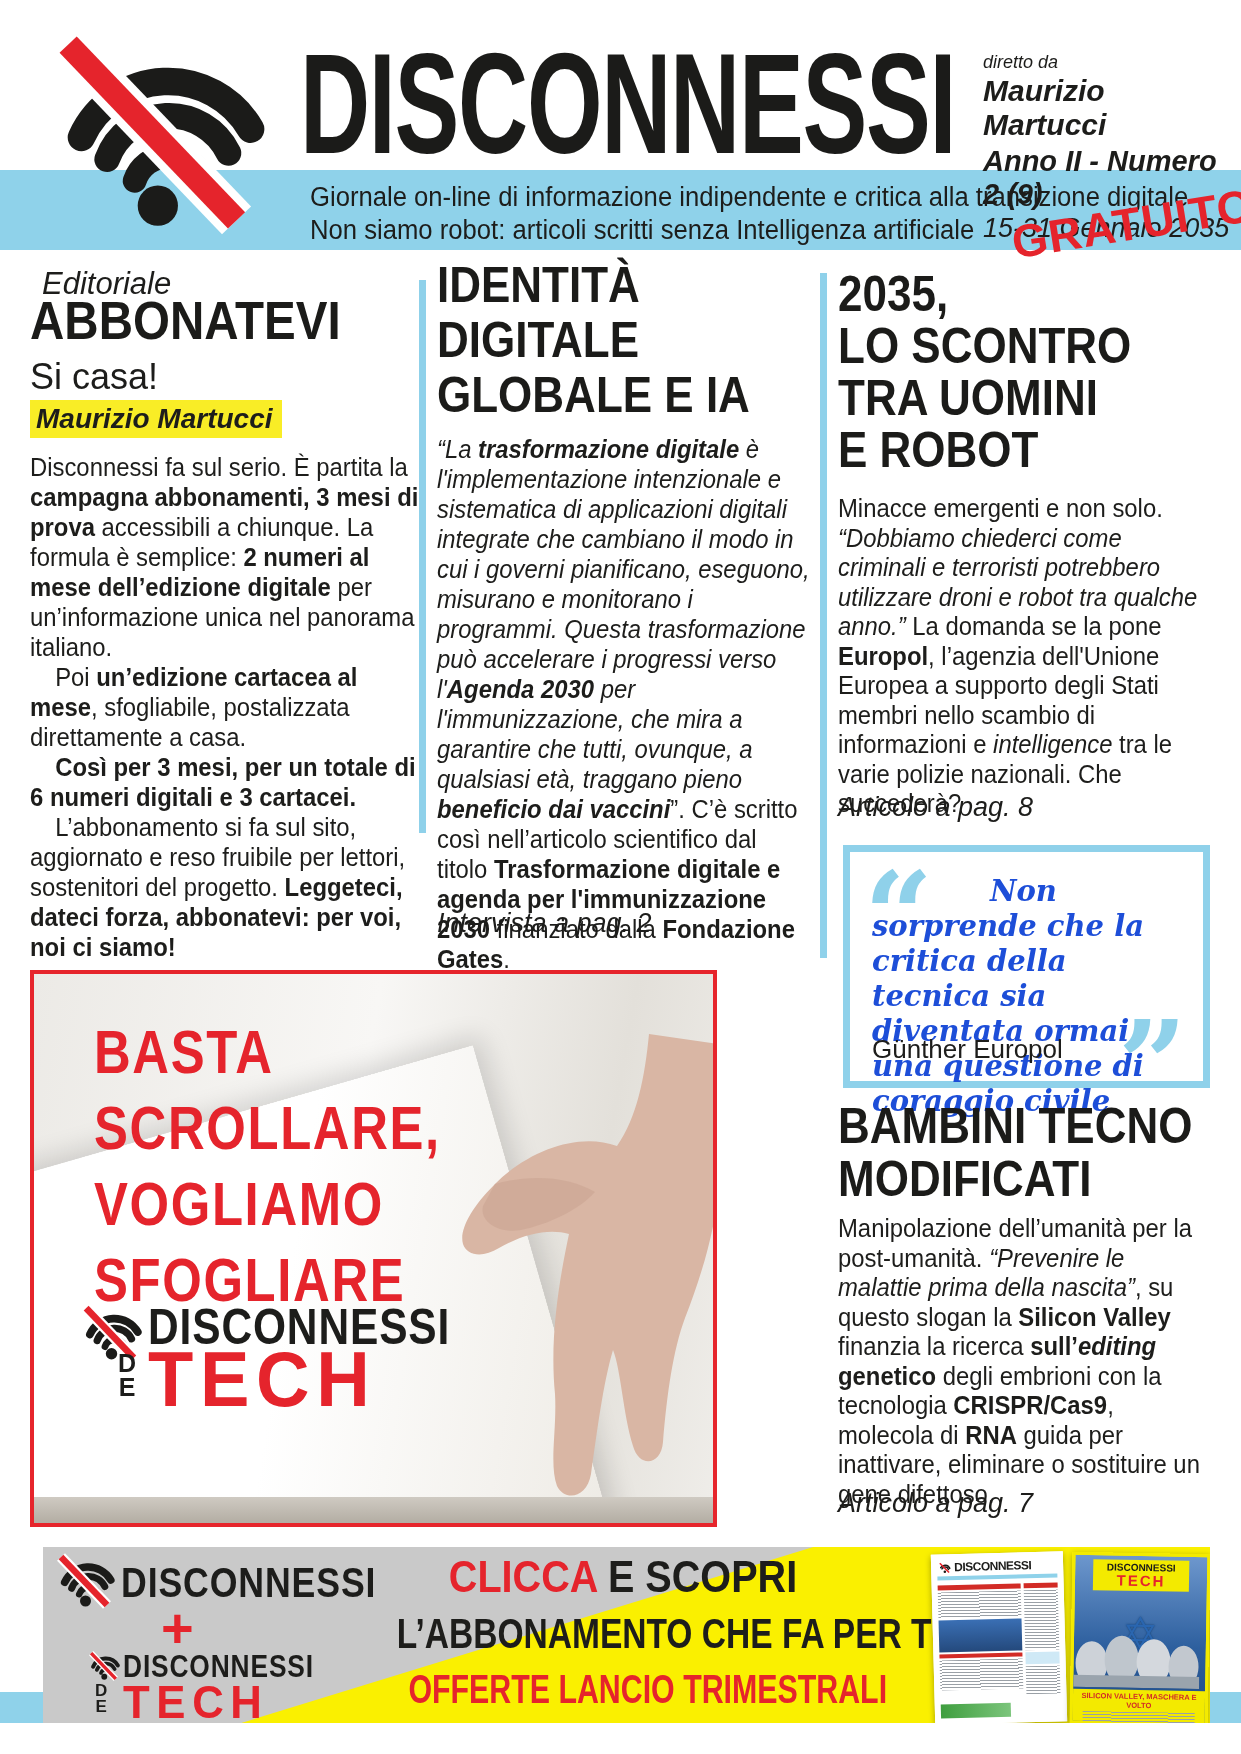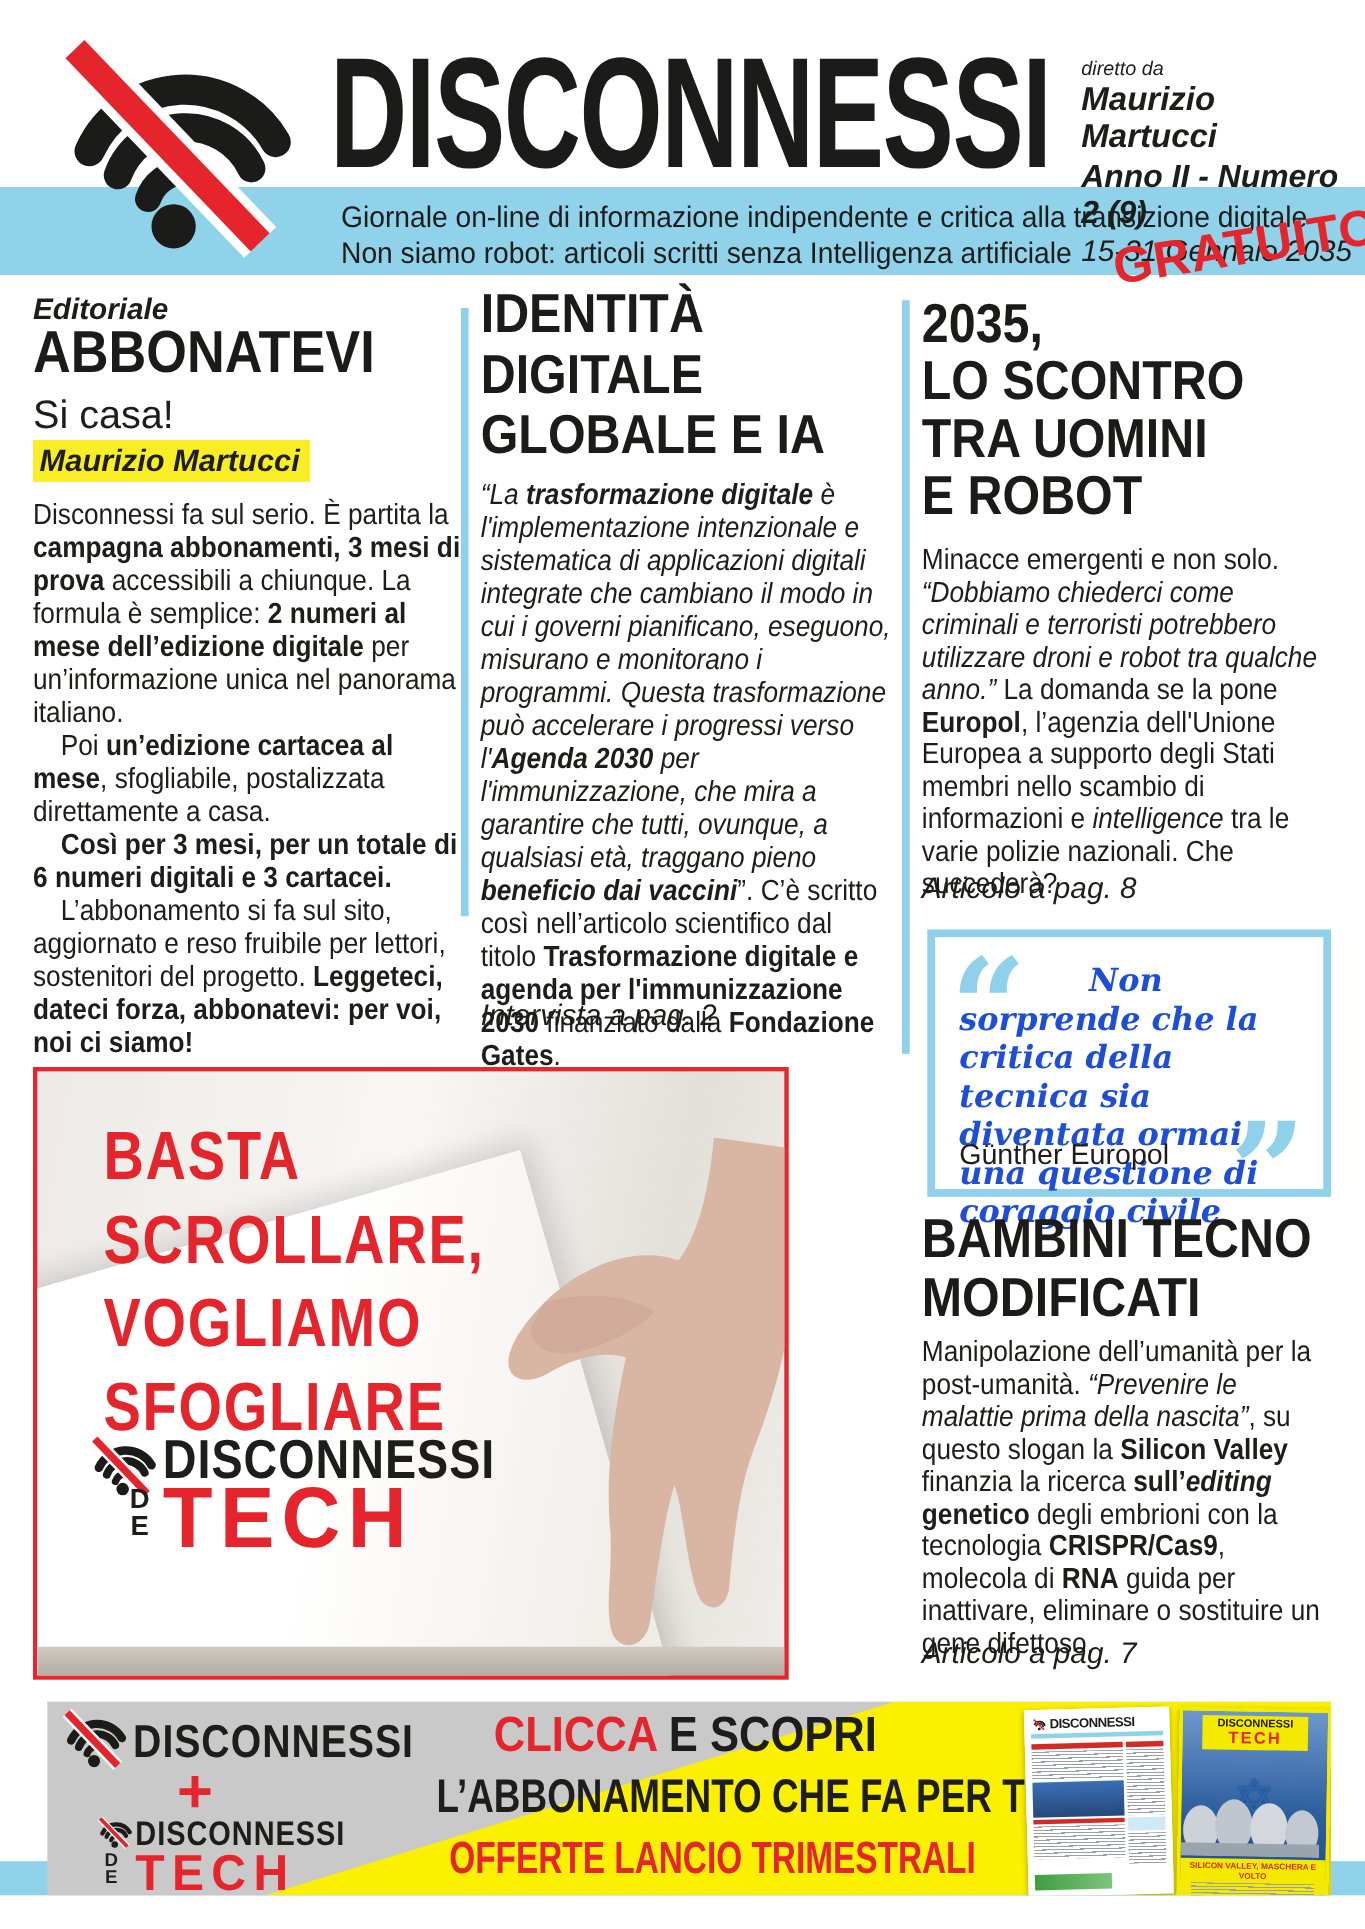--- a/index.html
+++ b/index.html
@@ -15,21 +15,21 @@
   .meta .m1{font-style:italic;font-size:18px;}
   .meta .m2{font-style:italic;font-weight:bold;font-size:30px;margin-top:2px;}
   .meta .m3{font-style:italic;font-weight:bold;font-size:29px;margin-top:4px;}
   .meta .m4{font-style:italic;font-size:27px;margin-top:3px;}
   .bluebar{left:0;top:170px;width:1241px;height:80px;background:#8fd2ea;}
   .tagline{font-size:27px;line-height:33px;transform:scaleX(0.95);transform-origin:0 0;white-space:nowrap;}
   .gratuito{font-weight:bold;font-size:46px;color:#e5242c;letter-spacing:1px;
             transform:rotate(-9deg);transform-origin:0 0;white-space:nowrap;}
   
   .vline{width:7px;background:#8fd1ea;}
-  .kicker{font-weight:bold;font-style:italic;font-size:27px;}
+  .kicker{font-weight:normal;font-style:italic;font-size:31px;margin-left:12px;}
   .headline{font-weight:bold;color:#1b1b19;transform:scaleX(0.88);transform-origin:0 0;}
   .headline div{white-space:nowrap;}
   .body-text{font-size:26.5px;line-height:30px;transform:scaleX(0.9);transform-origin:0 0;}
   .body-text p{margin:0;}
   .body-text p.ind{text-indent:28px;}
   .pageref{font-style:italic;font-size:27px;}
   .byline{display:inline-block;background:#f9ed26;font-weight:bold;font-style:italic;
           font-size:28px;padding:3px 10px 3px 6px;}
   
   .quotebox{border:7px solid #8fd1ea;background:#fff;}

